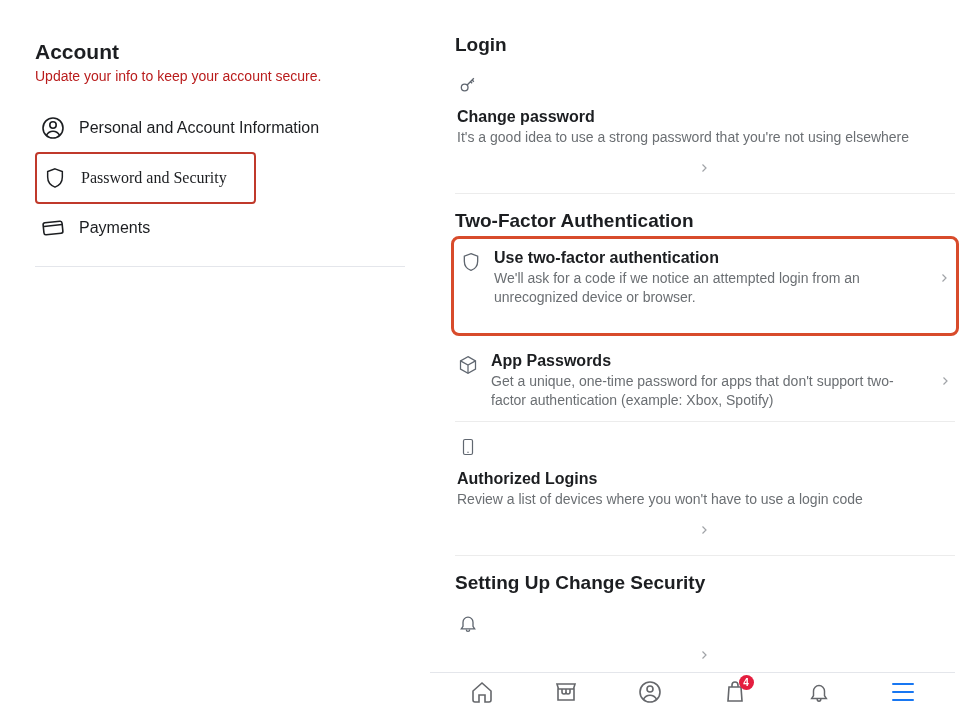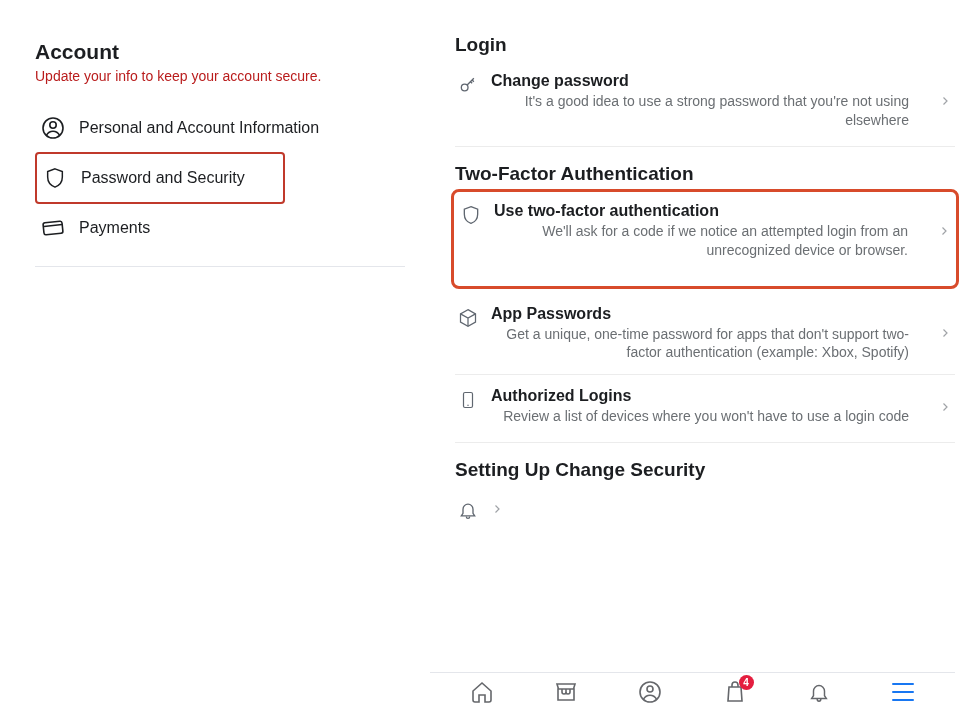--- a/index.html
+++ b/index.html
@@ -37,21 +37,22 @@
       padding: 12px 6px;
       font-size: 16px;
       color: #1c1e21;
       border-radius: 6px;
       cursor: pointer;
     }
     .side-item .ico { width: 24px; height: 24px; display:flex; align-items:center; justify-content:center; color:#1c1e21; }
     .side-item.boxed {
       border: 2px solid #c0392b;
       border-radius: 4px;
-      width: 250px;
+      width: 221px;
+      font-family: Liberation Serif, serif;
     }
     .side-divider {
       border: none;
       border-top: 1px solid #e4e6eb;
       margin-top: 14px;
       width: 370px;
     }
 
     .section-title {
       font-size: 19px;
@@ -60,41 +61,40 @@
     }
     .row {
       display: flex;
       align-items: flex-start;
       padding: 12px 4px 12px 2px;
       gap: 12px;
       border-bottom: 1px solid #ececec;
       cursor: pointer;
       position: relative;
     }
-    .row:last-child { border-bottom: none; }
+    .row:last-child { border-bottom: none; flex-direction: column; }
     .row .ico {
       flex: 0 0 22px;
       width: 22px;
       height: 22px;
       display:flex; align-items:center; justify-content:center;
       color: #606770;
       margin-top: 2px;
     }
     .row-body { flex: 1; padding-right: 18px; }
     .row-title {
       font-size: 16px;
       font-weight: 600;
       color: #1c1e21;
       margin-bottom: 2px;
     }
     .row-desc {
       font-size: 14px;
       color: #6b6f73;
       line-height: 1.35;
-      text-align: right;
     }
     .chev {
       align-self: center;
       color: #a0a3a7;
     }
     .row.highlight {
       border: 3px solid #d84b2b;
       border-radius: 8px;
       margin: 4px -4px;
       padding: 10px 6px 26px 6px;

